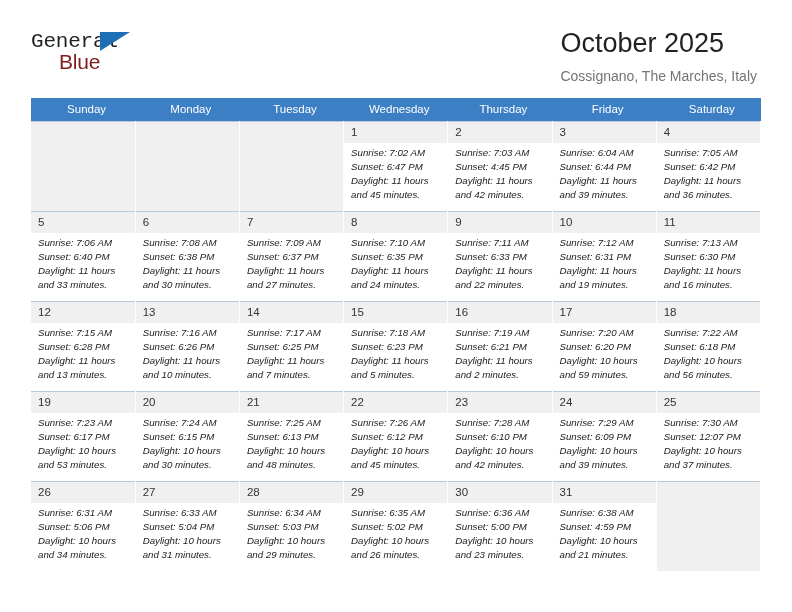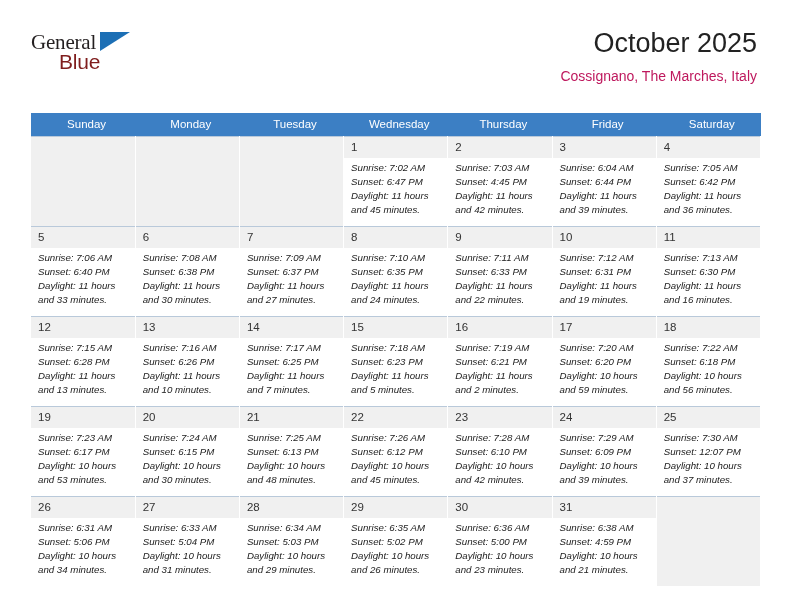--- a/index.html
+++ b/index.html
@@ -31,21 +31,21 @@
     height: 52px;
     flex: 0 0 auto;
   }
   .logo-general {
     position: absolute;
     left: 0;
     top: 4px;
     font-size: 21px;
     color: #231f20;
     letter-spacing: -0.2px;
-    font-family: Liberation Serif, serif;
+    font-family: Liberation Mono, monospace;
   }
   .logo-blue {
     position: absolute;
     left: 28px;
     top: 24px;
     font-size: 21px;
     color: #7f1d1d;
     letter-spacing: -0.2px;
     font-family: "Liberation Sans", sans-serif;
   }
@@ -53,34 +53,34 @@
     position: absolute;
     left: 69px;
     top: 6px;
     width: 0;
     height: 0;
     border-left: 30px solid #1c6fb5;
     border-bottom: 19px solid transparent;
     border-top: 0 solid transparent;
   }
   .title-block {
-    text-align: right;
+    text-align: left;
     padding-top: 2px;
   }
   .cal-title {
     font-size: 27px;
     color: #222222;
     line-height: 1.15;
     font-weight: normal;
     margin: 0;
   }
   .cal-subtitle {
     font-size: 14px;
-    color: #be185d;
-    margin: 9px 0 15px 0;
+    color: #737373;
+    margin: 9px 0 0 0;
     font-weight: normal;
   }
 
   
   .calendar {
     margin: 14px 31px 0 31px;
     width: 730px;
     border-collapse: collapse;
     table-layout: fixed;
   }

